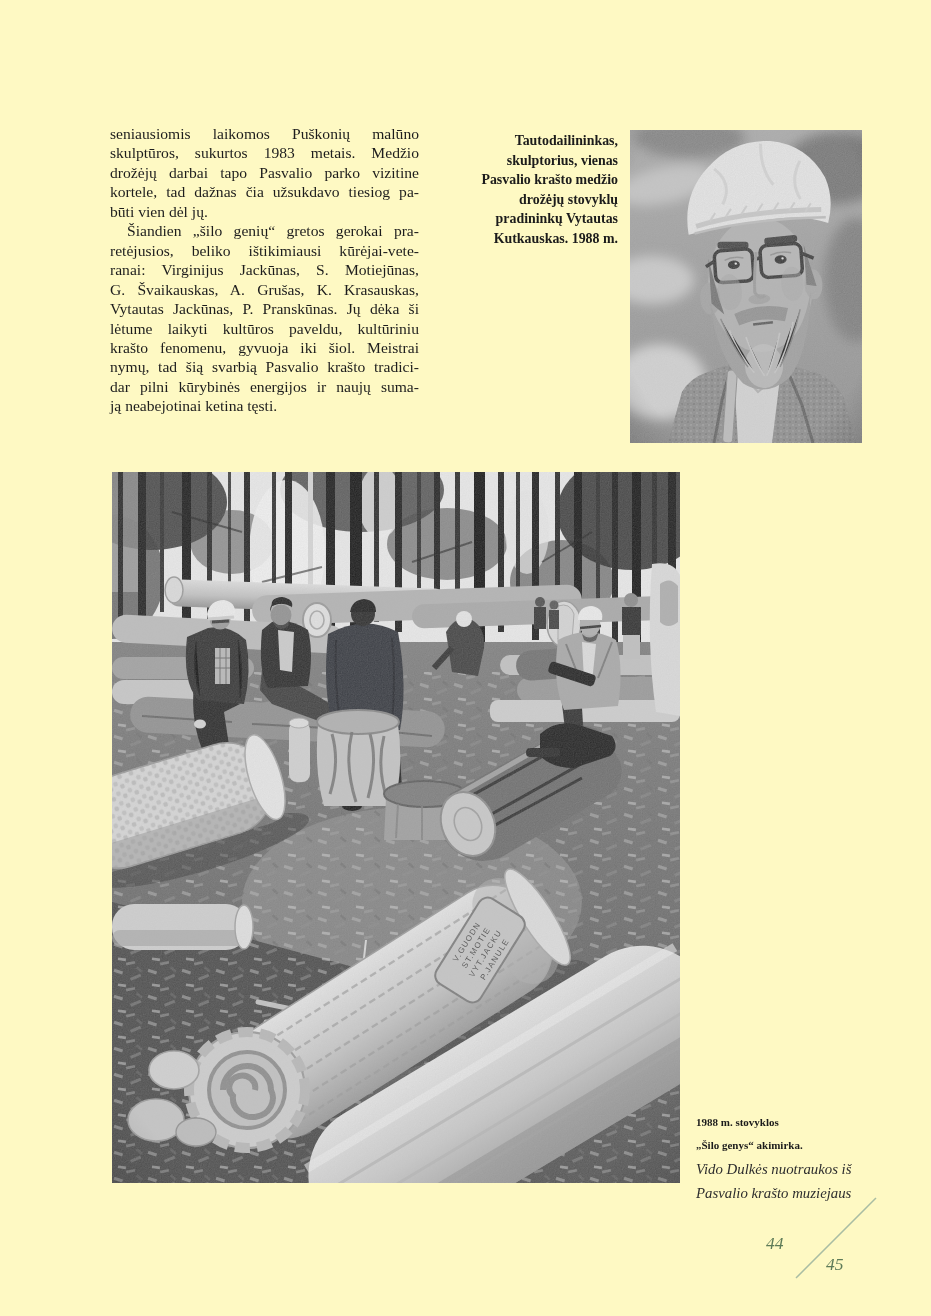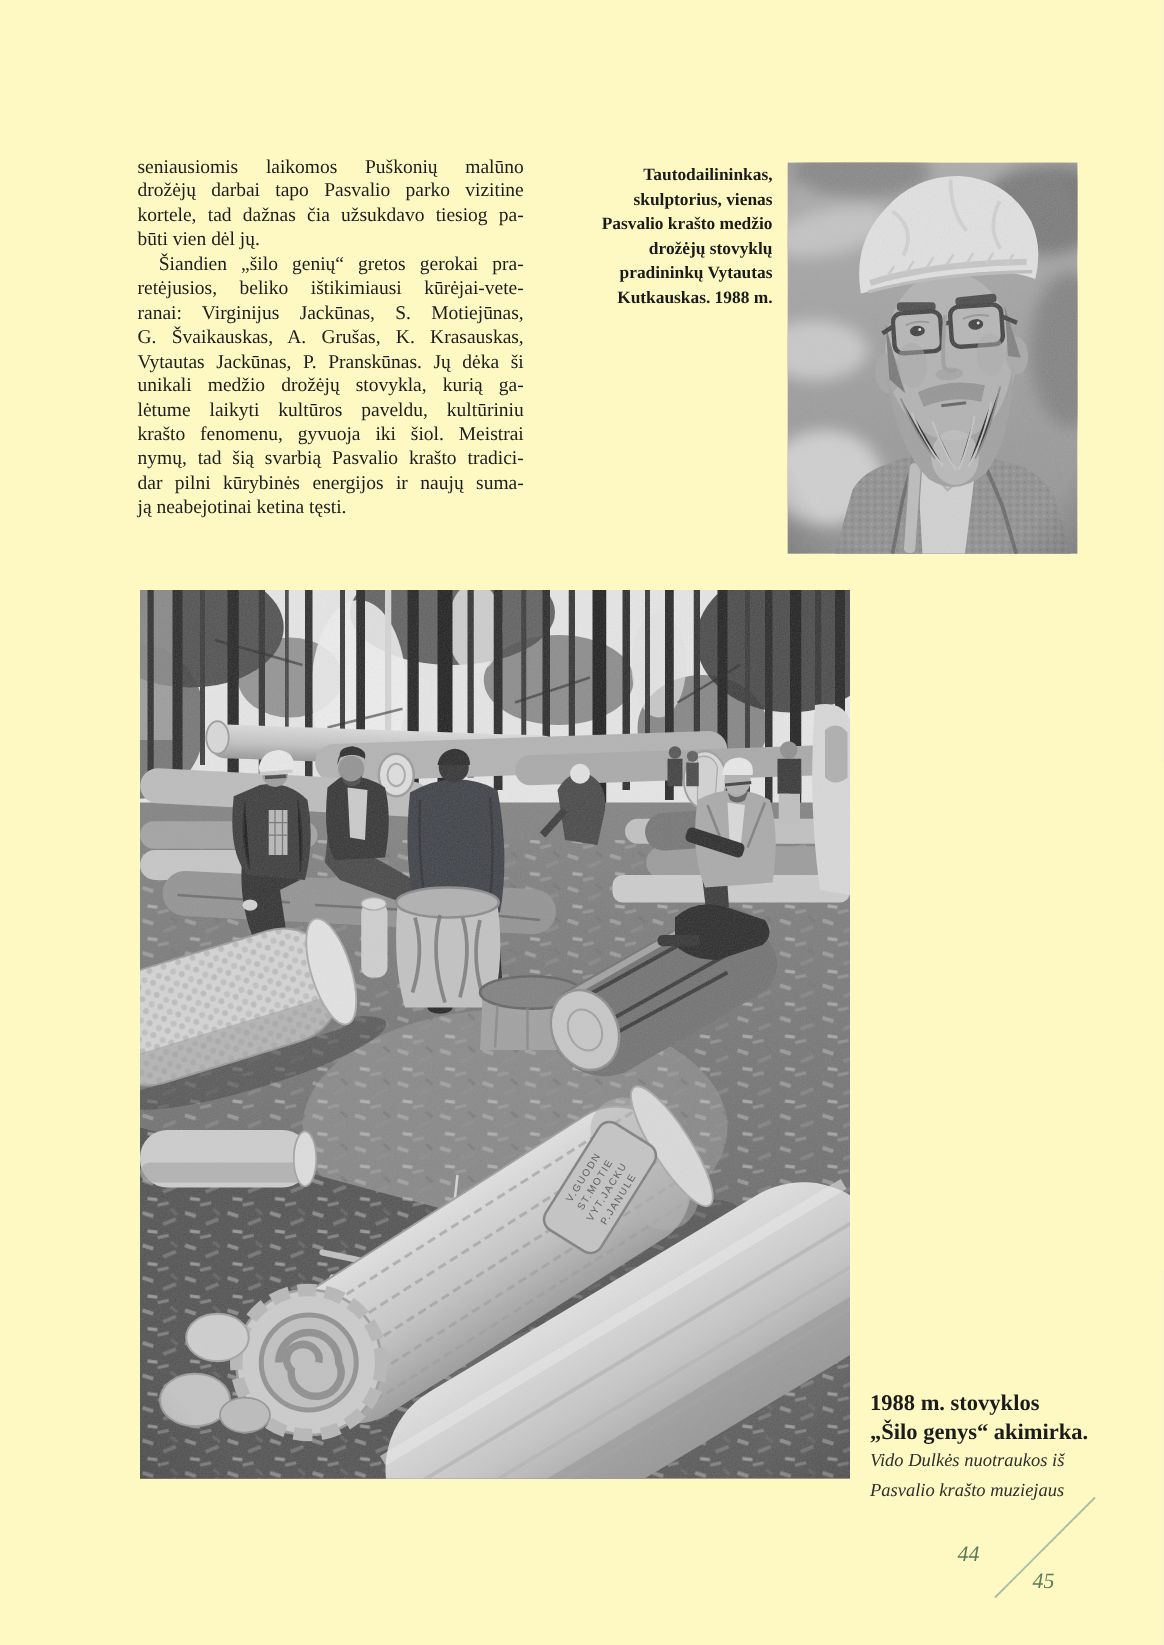--- a/index.html
+++ b/index.html
@@ -17,49 +17,49 @@
   
   .caption-top{position:absolute;left:428px;top:131px;width:190px;
     font-weight:bold;font-size:13.9px;line-height:19.6px;text-align:right;color:#1b1b1b;}
   .caption-top .line{text-align:center;text-align-last:right;}
   
   .portrait-photo{position:absolute;left:630px;top:130px;width:232px;height:313px;}
   .camp-photo{position:absolute;left:112px;top:472px;width:568px;height:711px;}
   .portrait-photo svg,.camp-photo svg{display:block;width:100%;height:100%;}
   
   .caption-bottom{position:absolute;left:696px;top:1111px;width:215px;}
-  .caption-bottom .cap-bold .line{font-weight:bold;font-size:18px;line-height:23px;
+  .caption-bottom .cap-bold .line{font-weight:bold;font-size:11px;line-height:23px;
     text-align:left;text-align-last:left;color:#1b1b1b;}
   .caption-bottom .cap-italic .line{font-style:italic;font-size:14.8px;line-height:24px;
     text-align:left;text-align-last:left;color:#2e2e2e;}
   
   .folio{position:absolute;font-style:italic;font-size:17.5px;color:#5e7b58;}
   .folio-44{left:766px;top:1233px;text-align:right;}
   .folio-45{left:826px;top:1254px;}
   .folio-rule{position:absolute;left:786px;top:1192px;width:100px;height:95px;}
 </style>
 </head>
 <body>
 
 <div class="page">
 
   <div class="body-text">
     <div class="para para1">
         <div class="line">seniausiomis laikomos Puškonių malūno</div>
+        <div class="line">skulptūros, sukurtos 1983 metais. Medžio</div>
         <div class="line">drožėjų darbai tapo Pasvalio parko vizitine</div>
         <div class="line">kortele, tad dažnas čia užsukdavo tiesiog pa-</div>
         <div class="line last">būti vien dėl jų.</div>
       </div>
     <div class="para para2">
         <div class="line">Šiandien „šilo genių“ gretos gerokai pra-</div>
         <div class="line">retėjusios, beliko ištikimiausi kūrėjai-vete-</div>
         <div class="line">ranai: Virginijus Jackūnas, S. Motiejūnas,</div>
         <div class="line">G. Švaikauskas, A. Grušas, K. Krasauskas,</div>
         <div class="line">Vytautas Jackūnas, P. Pranskūnas. Jų dėka ši</div>
-        <div class="line">unikali medžio drožėjų stovykla, kurią ga-</div>
         <div class="line">lėtume laikyti kultūros paveldu, kultūriniu</div>
         <div class="line">krašto fenomenu, gyvuoja iki šiol. Meistrai</div>
         <div class="line">nymų, tad šią svarbią Pasvalio krašto tradici-</div>
         <div class="line">dar pilni kūrybinės energijos ir naujų suma-</div>
         <div class="line last">ją neabejotinai ketina tęsti.</div>
       </div>
   </div>
 
   <div class="caption-top">
       <div class="line">Tautodailininkas,</div>

